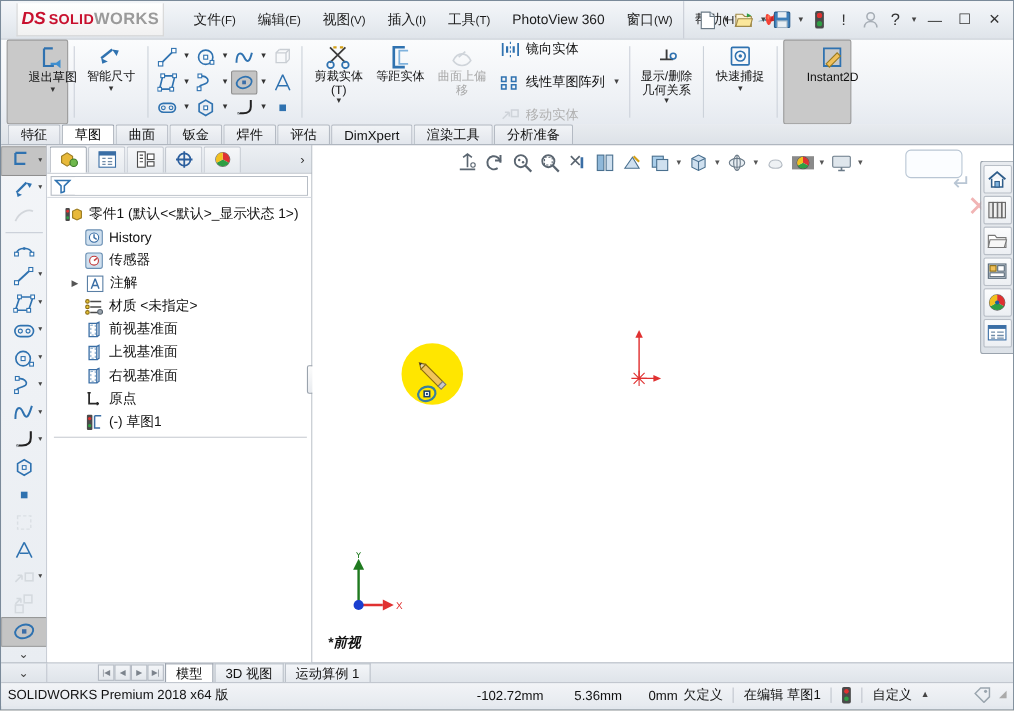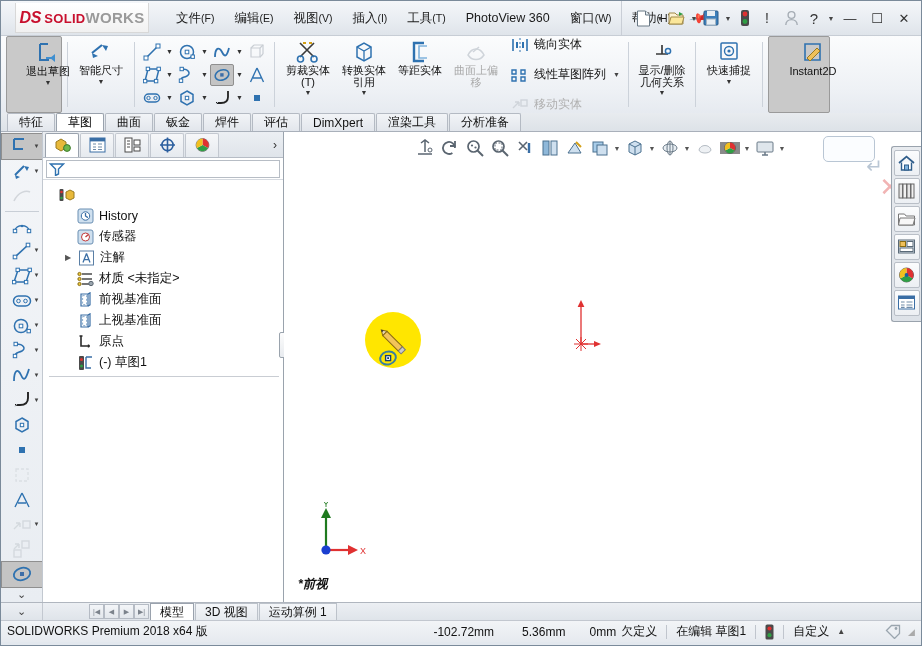--- a/index.html
+++ b/index.html
@@ -442,30 +442,20 @@
               <circle cx="19" cy="18" r="3" fill="none" stroke="#2f72b0" stroke-width="1.6"></circle>
               <path d="M8 2h3M14 2h3" stroke="#d4a017" stroke-width="2"></path>
             </svg>
         </div>
         <div class="lbl"><span>剪裁实体</span><span>(T)</span></div>
         <div class="dd">▼</div>
       </div>
       <div class="bigbtn">
         <div class="glyph">
           <svg width="24" height="22" viewBox="0 0 24 22">
-              <path d="M5 6l7-4 7 4v10l-7 4-7-4z" fill="none" stroke="#2f72b0" stroke-width="1.5"></path>
-              <path d="M5 6l7 4 7-4M12 10v10" fill="none" stroke="#2f72b0" stroke-width="1.3"></path>
-            </svg>
-        </div>
-        <div class="lbl">转换实体引用</div>
-        <div class="dd">▼</div>
-      </div>
-      <div class="bigbtn">
-        <div class="glyph">
-          <svg width="24" height="22" viewBox="0 0 24 22">
               <path d="M16 2H6v18h10" fill="none" stroke="#2f72b0" stroke-width="2.4"></path>
               <path d="M19 5h-8v12h8" fill="none" stroke="#7fb2dd" stroke-width="1.6"></path>
             </svg>
         </div>
         <div class="lbl">等距实体</div>
       </div>
       <div class="bigbtn dis">
         <div class="glyph">
           <svg width="24" height="22" viewBox="0 0 24 22">
               <path d="M4 14c4-8 12-8 16 0-4 6-12 6-16 0z" fill="none" stroke="#cfd4da" stroke-width="1.5"></path>
@@ -774,20 +764,21 @@
       <div class="tree">
         <div class="tnode" style="padding-left:10px;">
           <span class="ticon">
             <svg width="17" height="16" viewBox="0 0 17 16">
                 <rect x="0.5" y="2" width="4" height="12" rx="1" fill="#4a4a4a"></rect>
                 <circle cx="2.5" cy="5" r="1.3" fill="#e03131"></circle>
                 <circle cx="2.5" cy="11" r="1.3" fill="#2f9e44"></circle>
                 <path d="M7 5l4-2 4 2v6l-4 2-4-2z" fill="#e8b93a" stroke="#9a7b20"></path>
               </svg>
           </span>
+          <span class="tlbl">零件1  (默认&lt;&lt;默认&gt;_显示状态 1&gt;)</span>
         </div>
         <div class="tnode" style="padding-left:28px;">
           <span class="ticon">
             <svg width="17" height="16" viewBox="0 0 17 16">
                 <rect x="1" y="1" width="15" height="14" rx="2" fill="#cfe0ef" stroke="#6a8fb3"></rect>
                 <circle cx="8.5" cy="8" r="4.2" fill="#fff" stroke="#3a6ea5"></circle>
                 <path d="M8.5 5v3l2.4 1.6" stroke="#3a6ea5" stroke-width="1.3" fill="none"></path>
               </svg>
           </span>
           <span class="tlbl">History</span>
@@ -836,20 +827,30 @@
         </div>
         <div class="tnode" style="padding-left:28px;">
           <span class="ticon">
             <svg width="17" height="16" viewBox="0 0 17 16">
                 <path d="M4 2h7v12H4z" fill="none" stroke="#3a6ea5" stroke-width="1.2"></path>
                 <path d="M5.6 3.6h4v9h-4z" fill="none" stroke="#7da3c6" stroke-width="0.9" stroke-dasharray="2 1.6"></path>
                 <path d="M11 2l2-1.2v12L11 14" fill="none" stroke="#3a6ea5" stroke-width="1.2"></path>
               </svg>
           </span>
           <span class="tlbl">上视基准面</span>
+        </div>
+        <div class="tnode" style="padding-left:28px;">
+          <span class="ticon">
+            <svg width="17" height="16" viewBox="0 0 17 16">
+                <path d="M4 2h7v12H4z" fill="none" stroke="#3a6ea5" stroke-width="1.2"></path>
+                <path d="M5.6 3.6h4v9h-4z" fill="none" stroke="#7da3c6" stroke-width="0.9" stroke-dasharray="2 1.6"></path>
+                <path d="M11 2l2-1.2v12L11 14" fill="none" stroke="#3a6ea5" stroke-width="1.2"></path>
+              </svg>
+          </span>
+          <span class="tlbl">右视基准面</span>
         </div>
         <div class="tnode" style="padding-left:28px;">
           <span class="ticon">
             <svg width="17" height="16" viewBox="0 0 17 16">
                 <path d="M4 2v10h9" fill="none" stroke="#2a2a2a" stroke-width="1.6"></path>
                 <path d="M2.5 2h3M11.5 10.5v3" stroke="#2a2a2a" stroke-width="1.4"></path>
               </svg>
           </span>
           <span class="tlbl">原点</span>
         </div>

